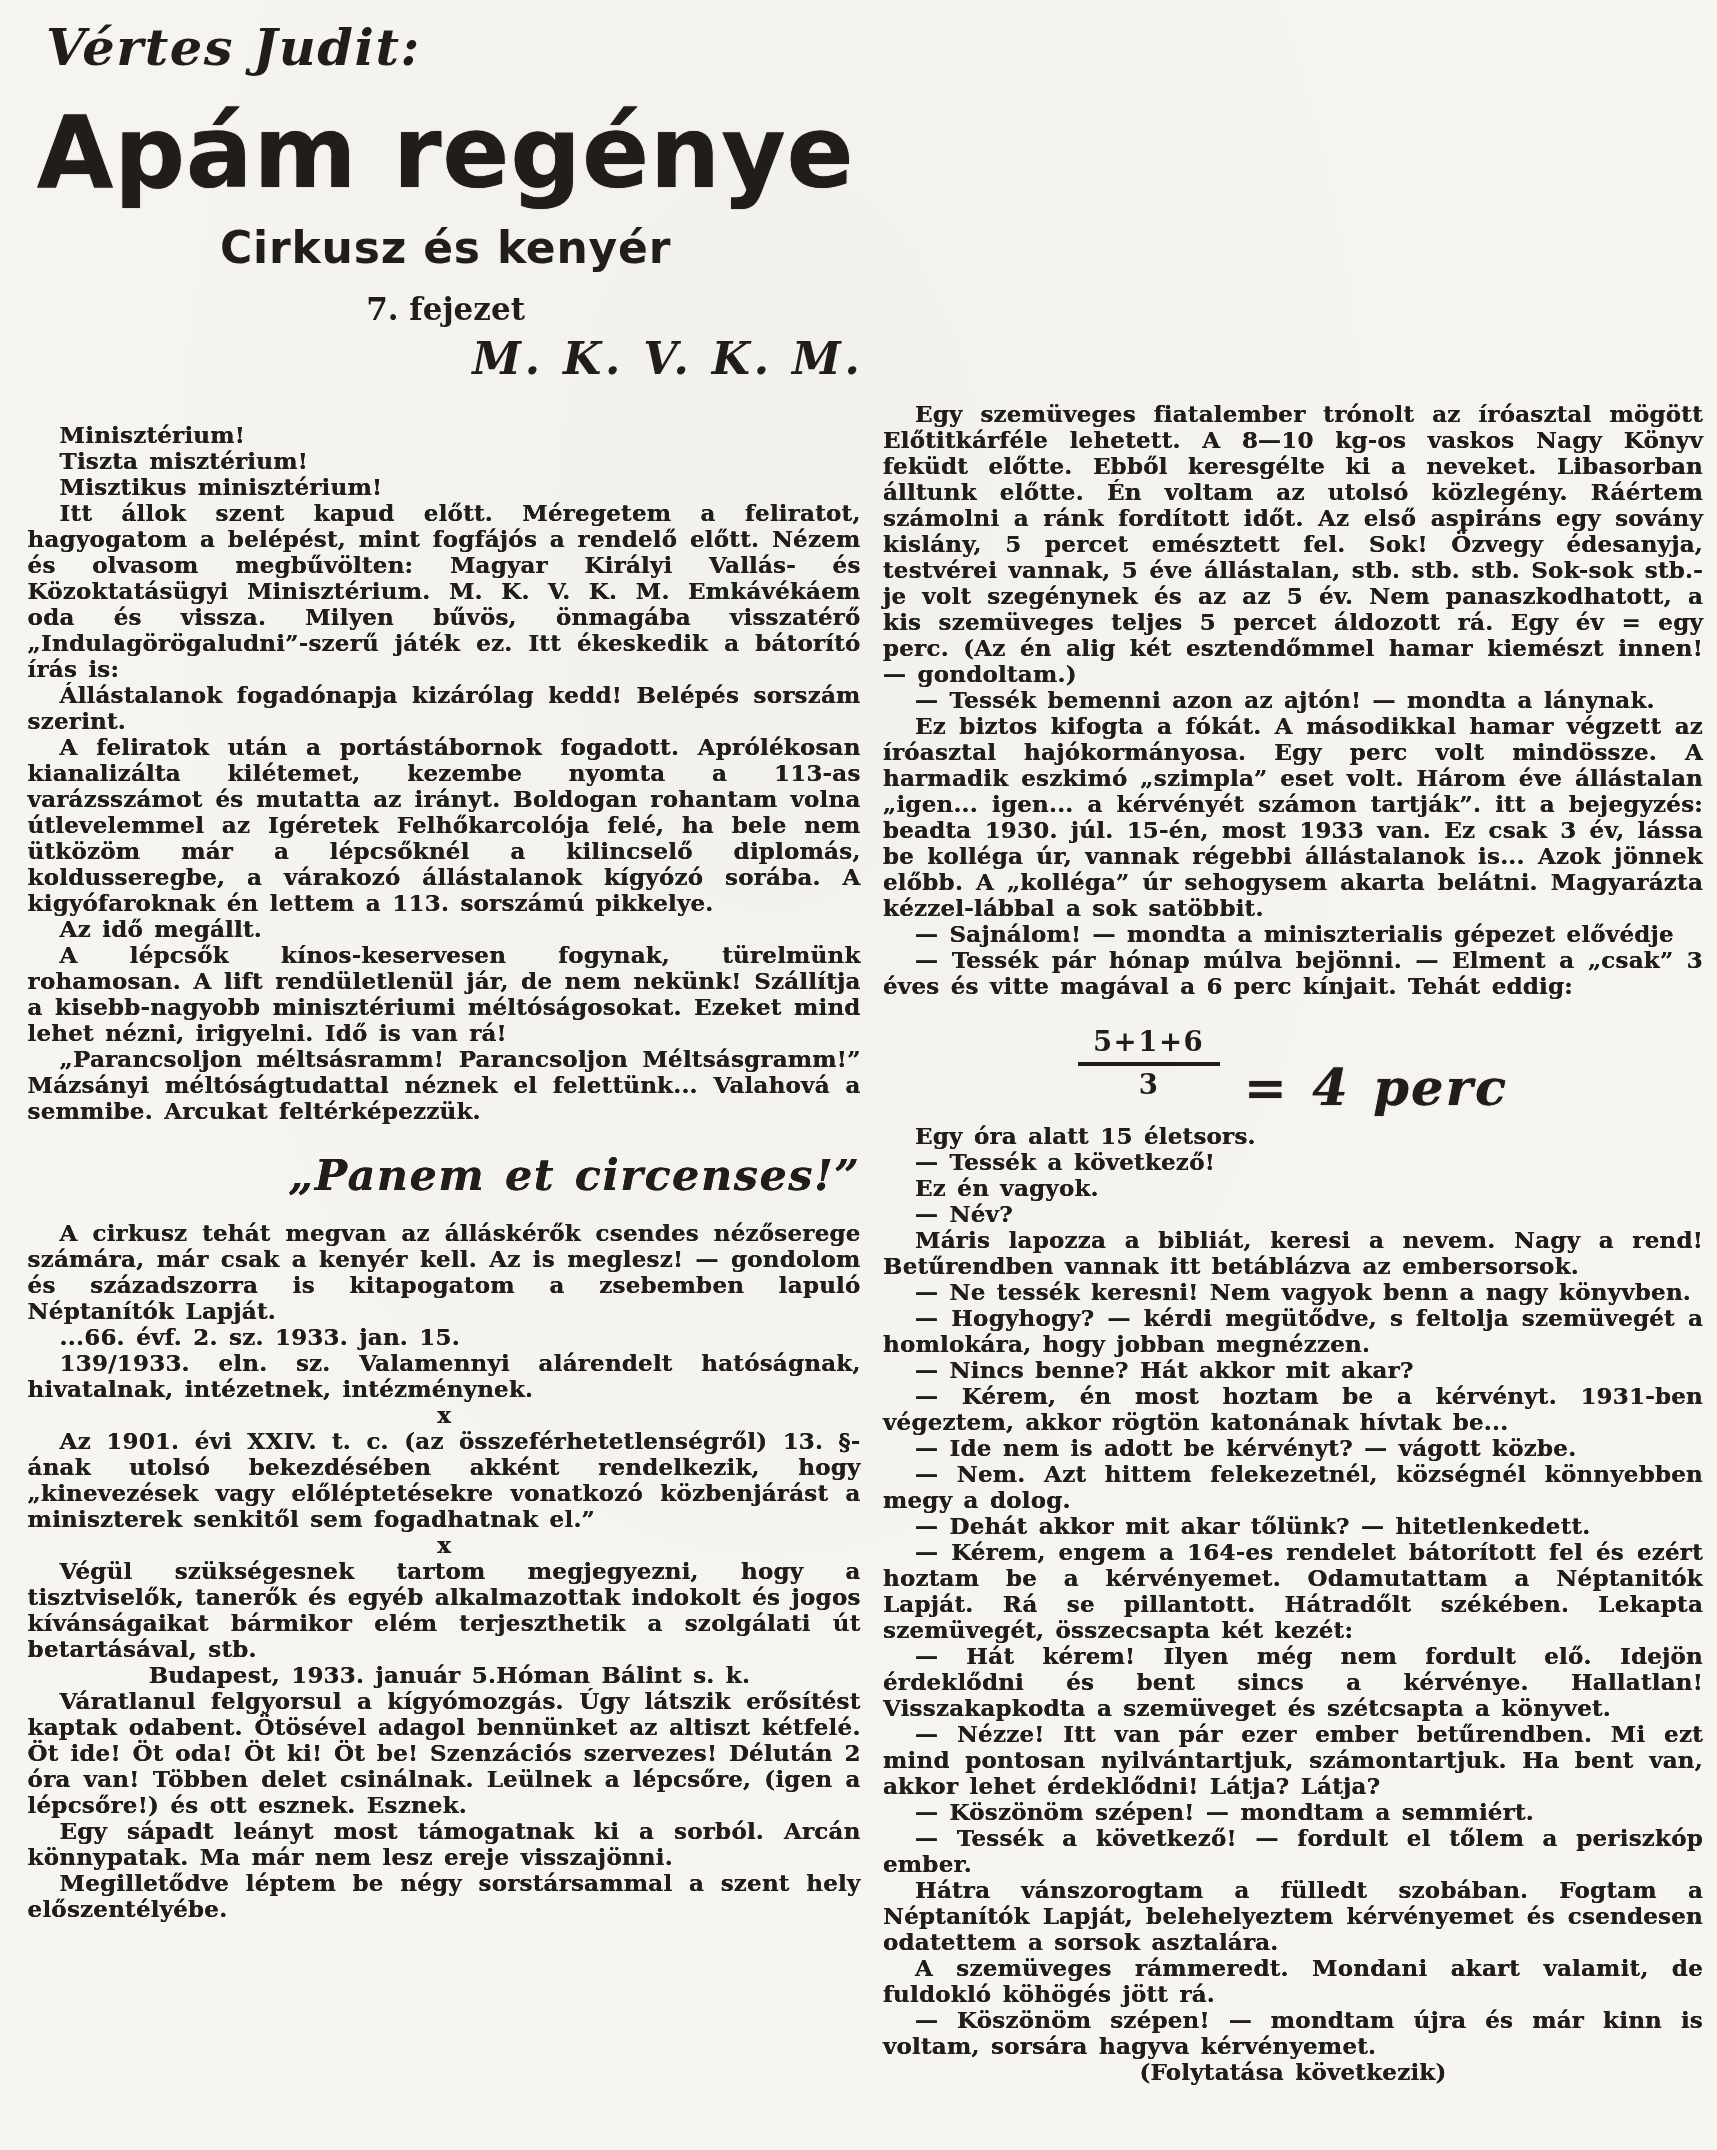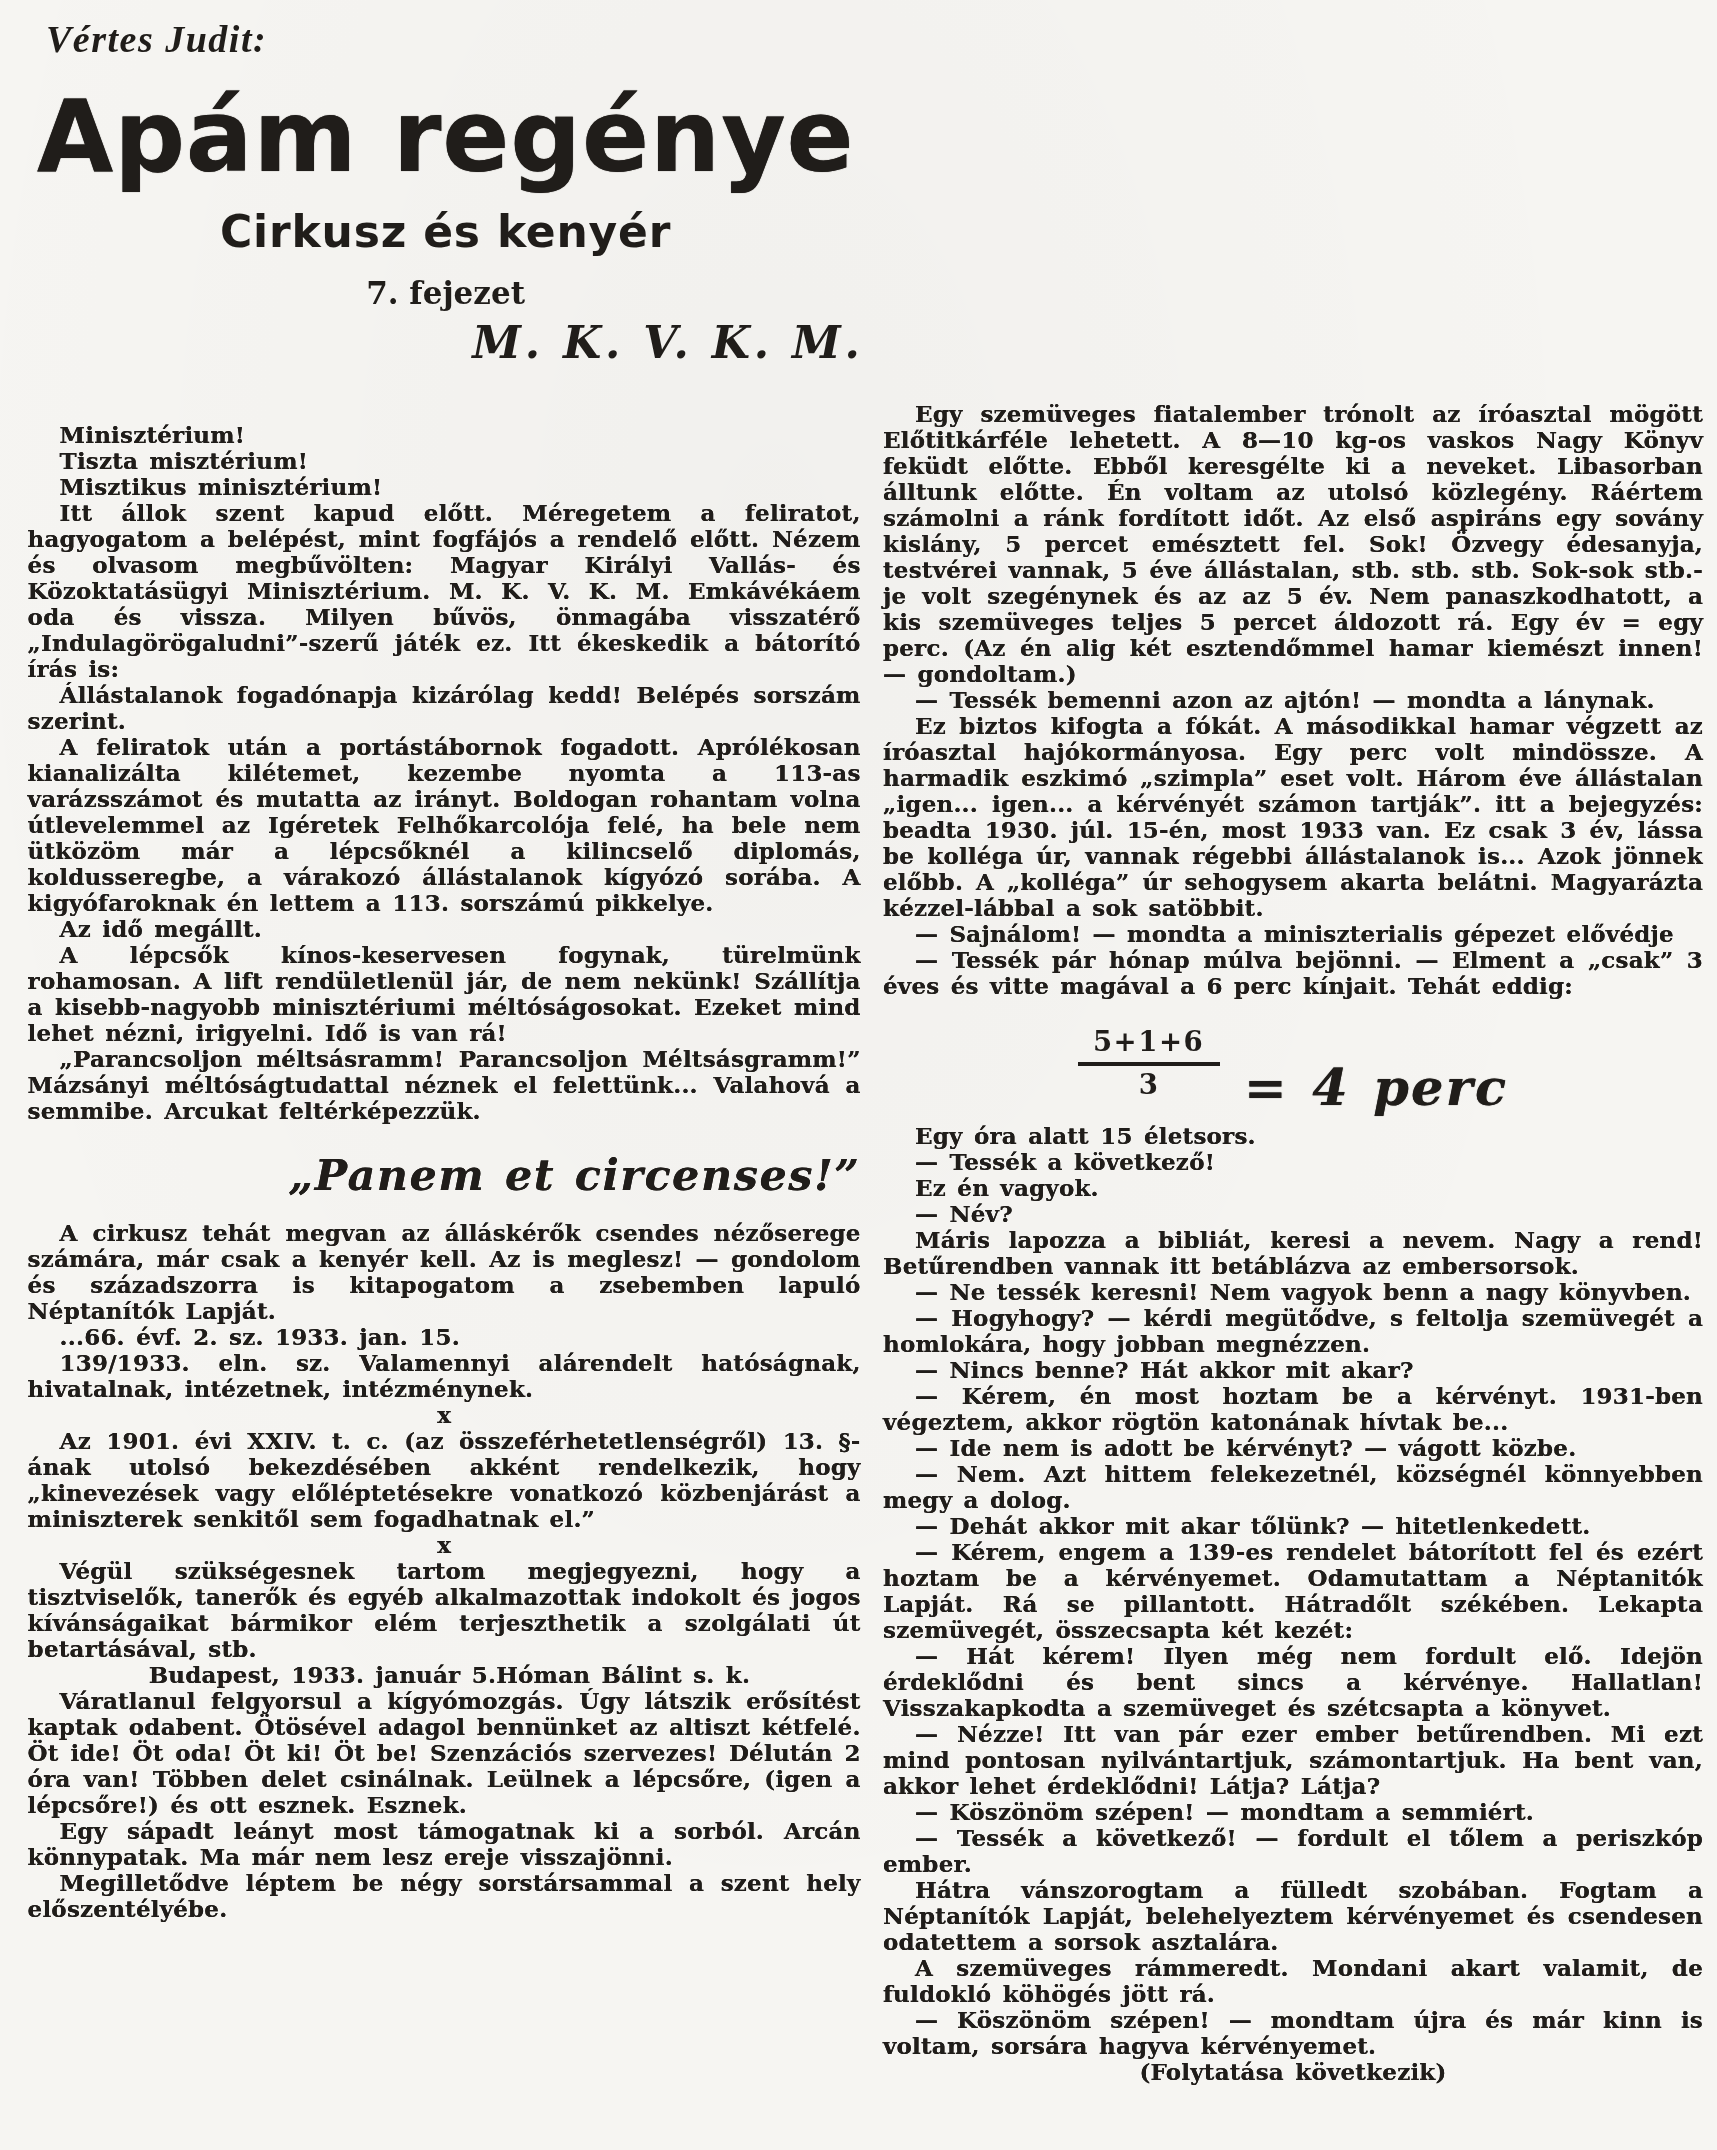--- a/index.html
+++ b/index.html
@@ -12,21 +12,21 @@
       var(--paper, #f6f5f2);
     color: var(--ink, #201d1a);
     font-family:"DejaVu Serif","Liberation Serif",serif;
   }
   .page { position:absolute; inset:0; }
 
   
   .masthead { position:absolute; left:27.6px; top:17px; width:836px; text-align:center; }
   .author {
     text-align:left; margin-left:18.4px;
-    font-size:38px; font-weight:bold; font-style:italic; letter-spacing:1.5px;font-family:Liberation Serif, serif;
+    font-size:51px; font-weight:bold; font-style:italic; letter-spacing:1.5px;
   }
   .title {
     margin-top:26px;
     font-family:"DejaVu Sans","Liberation Sans",sans-serif;
     font-size:99px; font-weight:bold; line-height:1.0; letter-spacing:0.8px;
     text-shadow:0 0 0.8px currentColor;
   }
   .subtitle {
     margin-top:20px;
     font-family:"DejaVu Sans","Liberation Sans",sans-serif;
@@ -125,21 +125,21 @@
       <p class="text">Ez én vagyok.</p>
       <p class="text">— Név?</p>
       <p class="text">Máris lapozza a bibliát, keresi a nevem. Nagy a rend! Betűrendben vannak itt betáblázva az embersorsok.</p>
       <p class="text">— Ne tessék keresni! Nem vagyok benn a nagy könyvben.</p>
       <p class="text">— Hogyhogy? — kérdi megütődve, s feltolja szemüvegét a homlokára, hogy jobban megnézzen.</p>
       <p class="text">— Nincs benne? Hát akkor mit akar?</p>
       <p class="text">— Kérem, én most hoztam be a kérvényt. 1931-ben végeztem, akkor rögtön katonának hívtak be...</p>
       <p class="text">— Ide nem is adott be kérvényt? — vágott közbe.</p>
       <p class="text">— Nem. Azt hittem felekezetnél, községnél könnyebben megy a dolog.</p>
       <p class="text">— Dehát akkor mit akar tőlünk? — hitetlenkedett.</p>
-      <p class="text">— Kérem, engem a 139-es rendelet bátorított fel és ezért hoztam be a kérvényemet. Odamutattam a Néptanitók Lapját. Rá se pillantott. Hátradőlt székében. Lekapta szemüvegét, összecsapta két kezét:</p>
+      <p class="text">— Kérem, engem a 164-es rendelet bátorított fel és ezért hoztam be a kérvényemet. Odamutattam a Néptanitók Lapját. Rá se pillantott. Hátradőlt székében. Lekapta szemüvegét, összecsapta két kezét:</p>
       <p class="text">— Hát kérem! Ilyen még nem fordult elő. Idejön érdeklődni és bent sincs a kérvénye. Hallatlan! Visszakapkodta a szemüveget és szétcsapta a könyvet.</p>
       <p class="text">— Nézze! Itt van pár ezer ember betűrendben. Mi ezt mind pontosan nyilvántartjuk, számontartjuk. Ha bent van, akkor lehet érdeklődni! Látja? Látja?</p>
       <p class="text">— Köszönöm szépen! — mondtam a semmiért.</p>
       <p class="text">— Tessék a következő! — fordult el tőlem a periszkóp ember.</p>
       <p class="text">Hátra vánszorogtam a fülledt szobában. Fogtam a Néptanítók Lapját, belehelyeztem kérvényemet és csendesen odatettem a sorsok asztalára.</p>
       <p class="text">A szemüveges rámmeredt. Mondani akart valamit, de fuldokló köhögés jött rá.</p>
       <p class="text">— Köszönöm szépen! — mondtam újra és már kinn is voltam, sorsára hagyva kérvényemet.</p>
       <p class="center">(Folytatása következik)</p>
     </section>
 </div>

